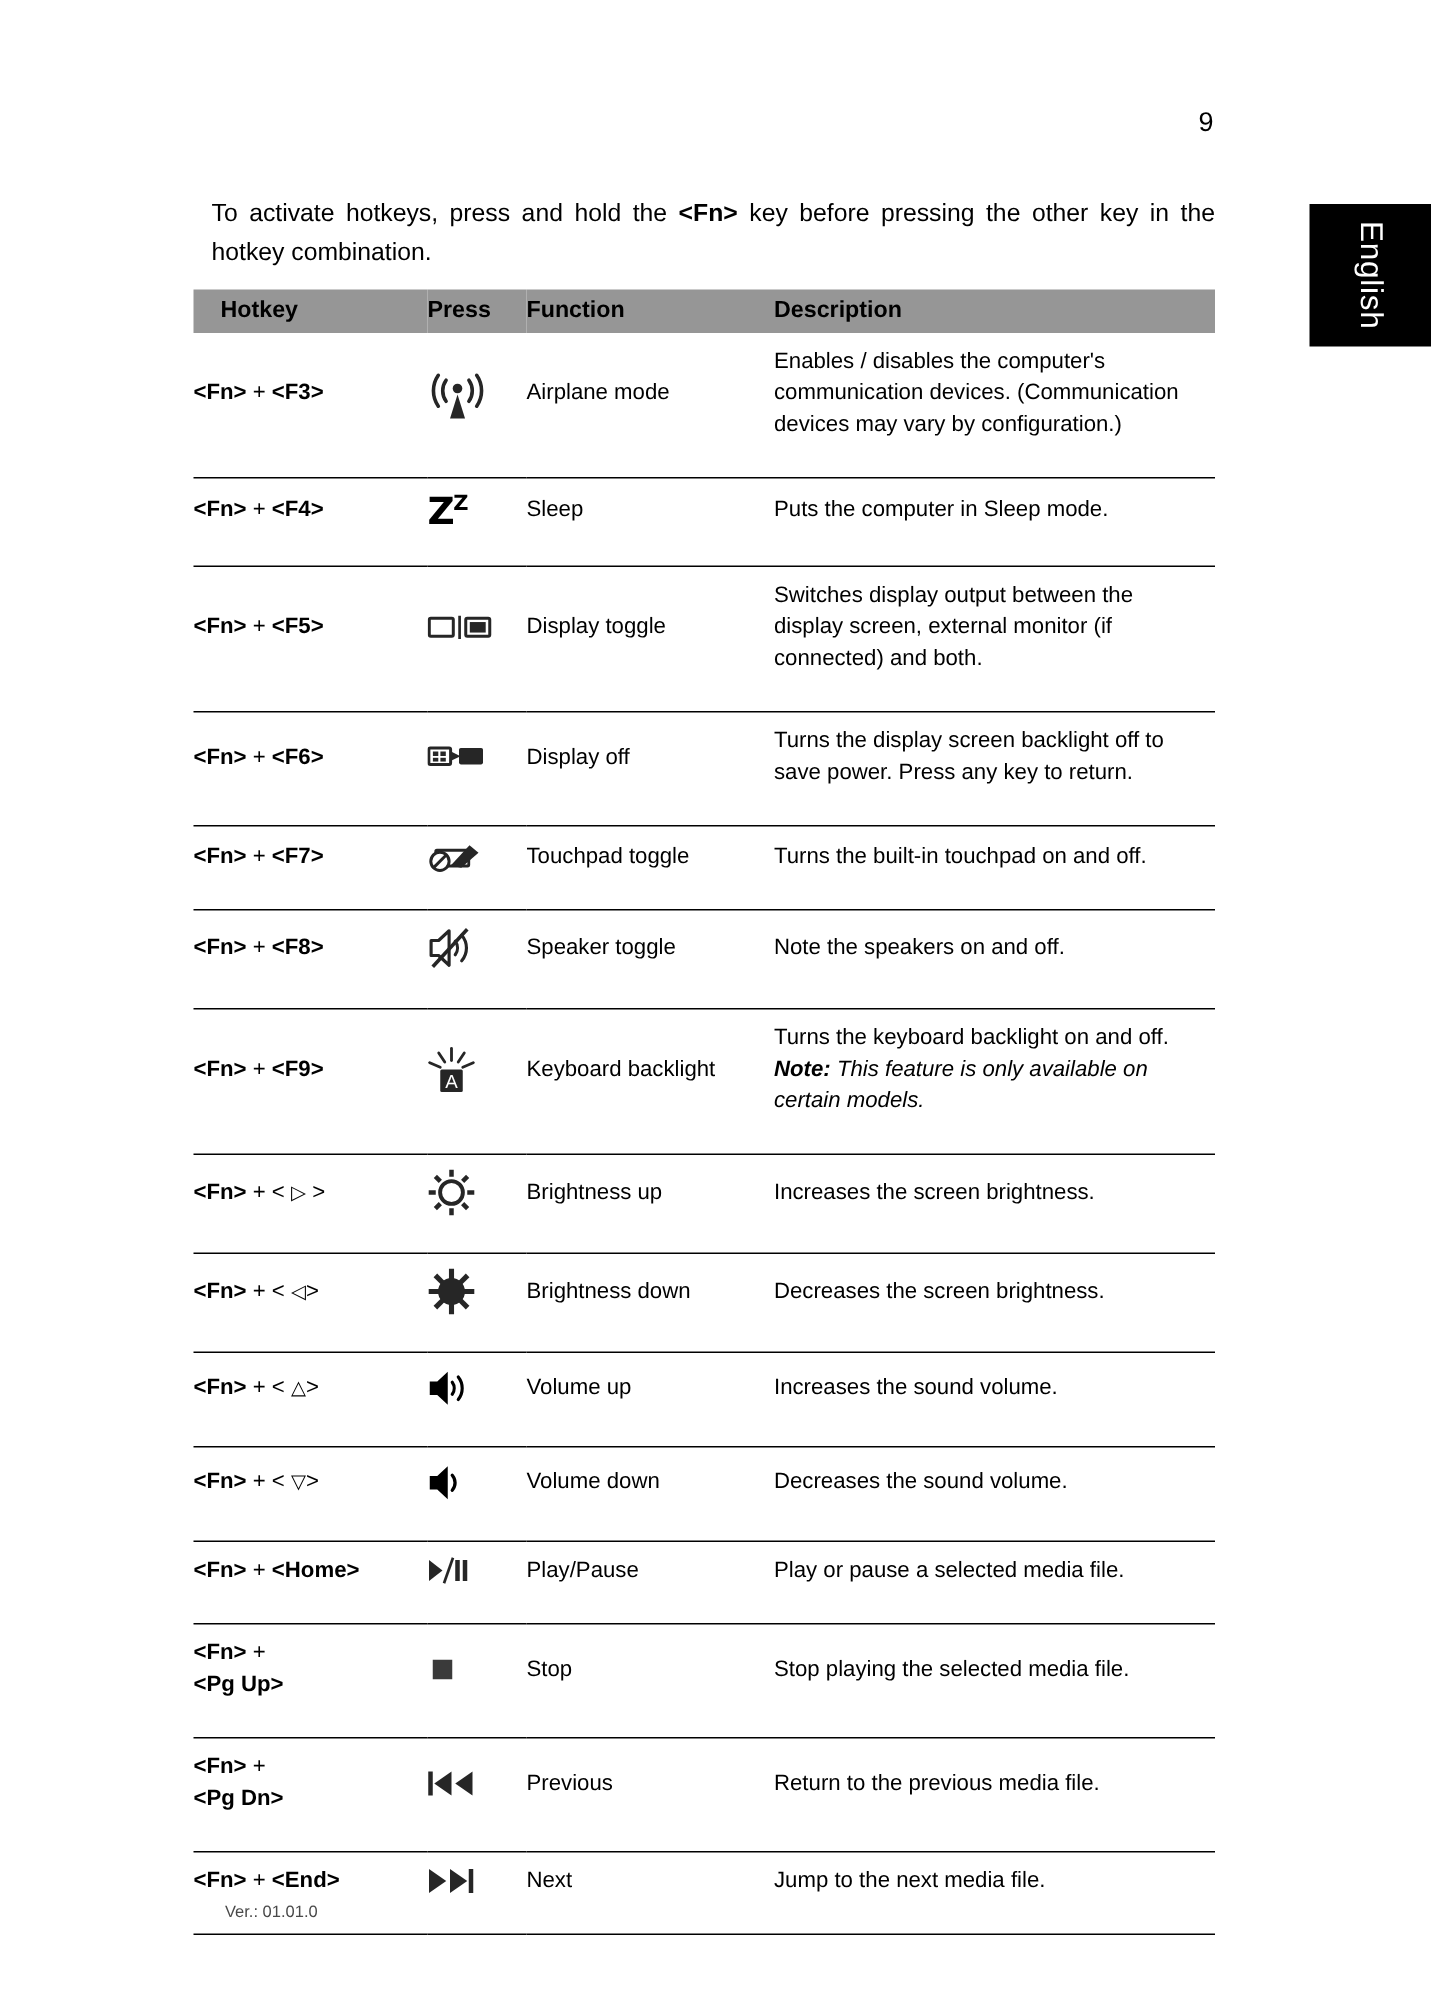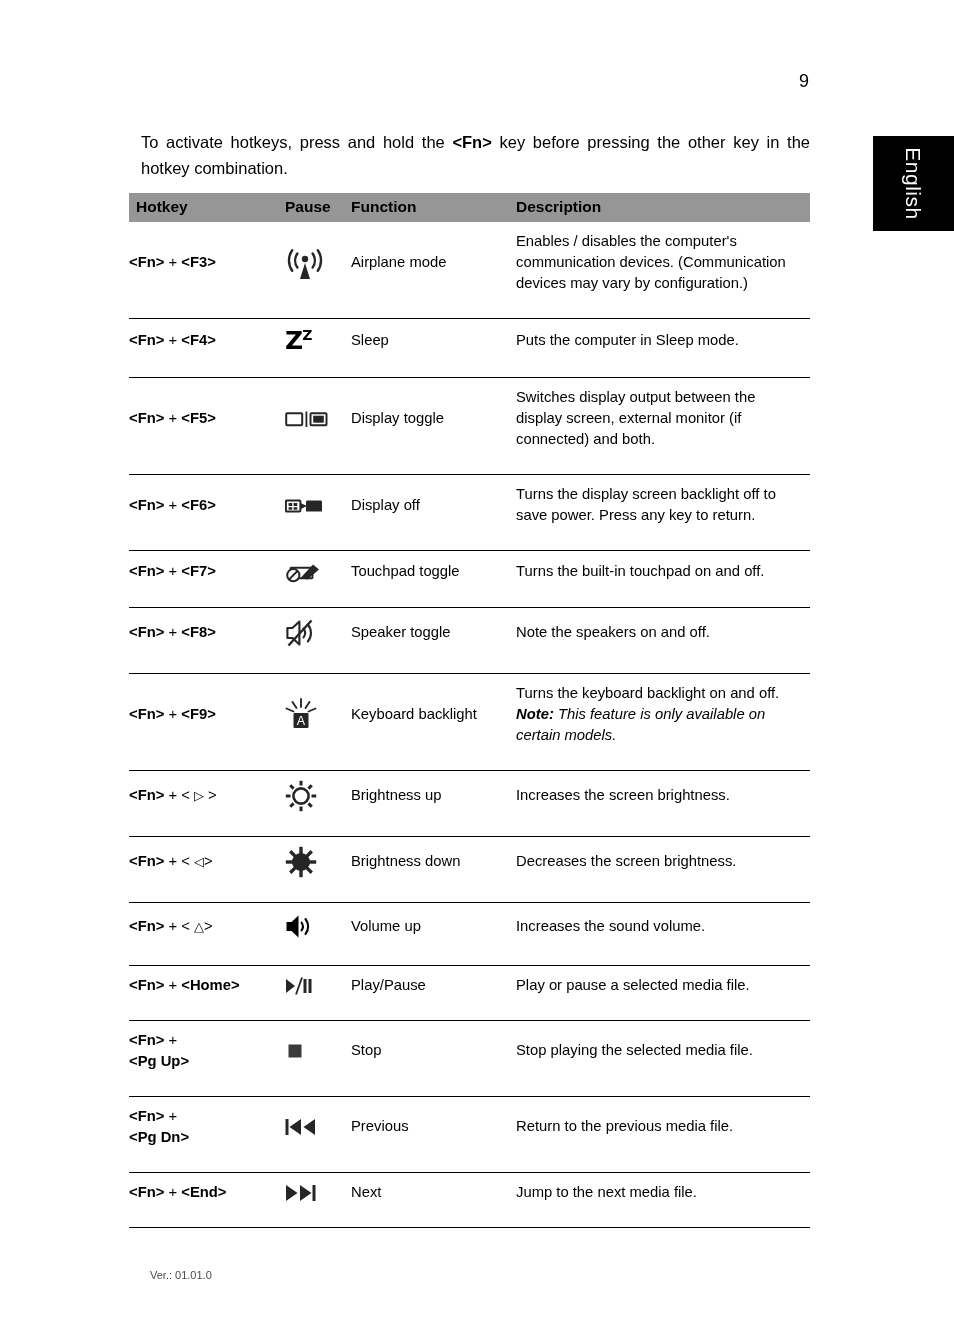--- a/index.html
+++ b/index.html
@@ -72,21 +72,21 @@
   }
   table.hotkeys thead th {
     background: #969696;
     font-size: 15.5px;
     font-weight: bold;
     text-align: left;
     padding: 5px 0 6px 0;
     vertical-align: middle;
     border: none;
   }
-  table.hotkeys thead th.c-hotkey   { padding-left: 7px; }
+  table.hotkeys thead th.c-hotkey   { padding-left: 18px; }
   table.hotkeys tbody td {
     border-top: 1.6px solid #000000;
     font-size: 14.8px;
     line-height: 1.42;
     vertical-align: middle;
     padding: 9px 6px 24px 0;
   }
   table.hotkeys tbody tr:first-child td { border-top: none; }
   table.hotkeys tbody tr:last-child td { border-bottom: 1.6px solid #000000; }
 
@@ -149,21 +149,21 @@
   <table class="hotkeys">
     <colgroup>
       <col class="w-hotkey">
         <col class="w-icon">
         <col class="w-func">
         <col class="w-desc">
     </colgroup>
     <thead>
       <tr>
         <th class="c-hotkey">Hotkey</th>
-        <th class="c-icon">Pause</th>
+        <th class="c-icon">Press</th>
         <th class="c-func">Function</th>
         <th class="c-desc">Description</th>
       </tr>
     </thead>
     <tbody>
         <tr>
           <td class="c-hotkey"><span class="k">&lt;Fn&gt;</span> + <span class="k">&lt;F3&gt;</span></td>
           <td class="c-icon"><span class="ico"><svg width="40" height="36" viewBox="0 0 40 36" xmlns="http://www.w3.org/2000/svg">
                 <path d="M20 18 L15 34 L25 34 Z" fill="#262626"></path>
                 <circle cx="20" cy="14" r="3.2" fill="#262626"></circle>
@@ -278,20 +278,29 @@
           <td class="c-hotkey"><span><span class="k">&lt;Fn&gt;</span> + &lt; </span><span class="arw">△</span><span>&gt;</span></td>
           <td class="c-icon"><span class="ico"><svg width="25" height="29" viewBox="0 0 25 29" xmlns="http://www.w3.org/2000/svg">
                 <path d="M1.5 10 L1.5 19 L6.5 19 L13.5 25.5 L13.5 3.5 L6.5 10 Z" fill="#000000"></path>
                 <path d="M16.5 10.5 A6.8 6.8 0 0 1 16.5 18.5" stroke="#000000" stroke-width="2.1" fill="none" stroke-linecap="round"></path>
                 <path d="M20.5 7 A12 12 0 0 1 20.5 22" stroke="#000000" stroke-width="2.1" fill="none" stroke-linecap="round"></path>
               </svg></span></td>
           <td class="c-func">Volume up</td>
           <td class="c-desc">Increases the sound volume.</td>
         </tr>
         <tr>
+          <td class="c-hotkey"><span><span class="k">&lt;Fn&gt;</span> + &lt; </span><span class="arw">▽</span><span>&gt;</span></td>
+          <td class="c-icon"><span class="ico"><svg width="25" height="29" viewBox="0 0 25 29" xmlns="http://www.w3.org/2000/svg">
+                <path d="M1.5 10 L1.5 19 L6.5 19 L13.5 25.5 L13.5 3.5 L6.5 10 Z" fill="#000000"></path>
+                <path d="M16.5 9.5 A7.6 7.6 0 0 1 16.5 19.5" stroke="#000000" stroke-width="2.2" fill="none" stroke-linecap="round"></path>
+              </svg></span></td>
+          <td class="c-func">Volume down</td>
+          <td class="c-desc">Decreases the sound volume.</td>
+        </tr>
+        <tr>
           <td class="c-hotkey"><span class="k">&lt;Fn&gt;</span> + <span class="k">&lt;Home&gt;</span></td>
           <td class="c-icon"><span class="ico"><svg width="28" height="20" viewBox="0 0 28 20" xmlns="http://www.w3.org/2000/svg">
                 <path d="M1 3 L1 17 L10 10 Z" fill="#262626"></path>
                 <line x1="17" y1="1.5" x2="11" y2="18.5" stroke="#262626" stroke-width="1.8"></line>
                 <rect x="18.5" y="3" width="3" height="14" fill="#262626"></rect>
                 <rect x="23.5" y="3" width="3" height="14" fill="#262626"></rect>
               </svg></span></td>
           <td class="c-func">Play/Pause</td>
           <td class="c-desc">Play or pause a selected media file.</td>
         </tr>

